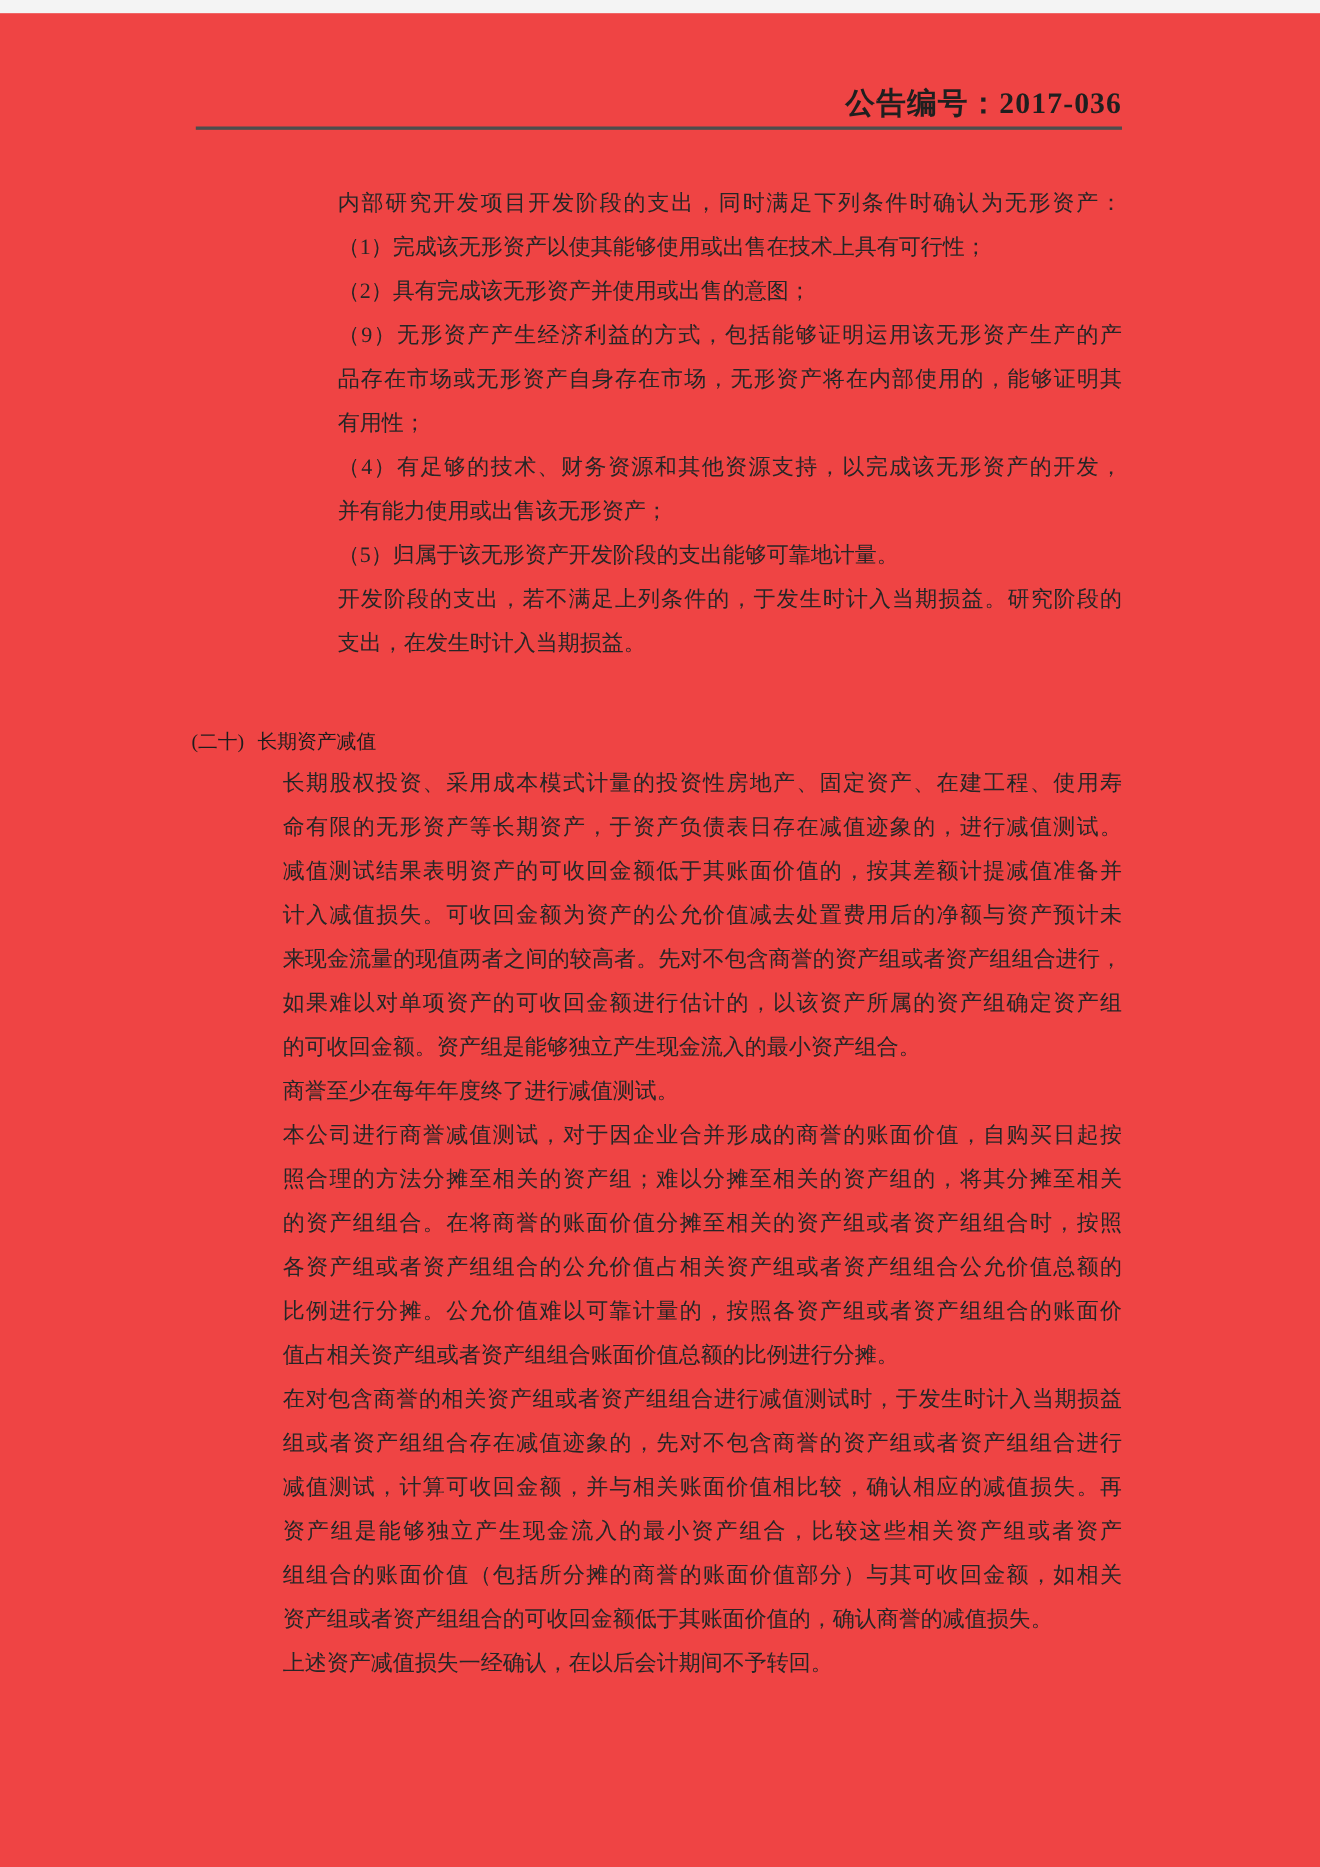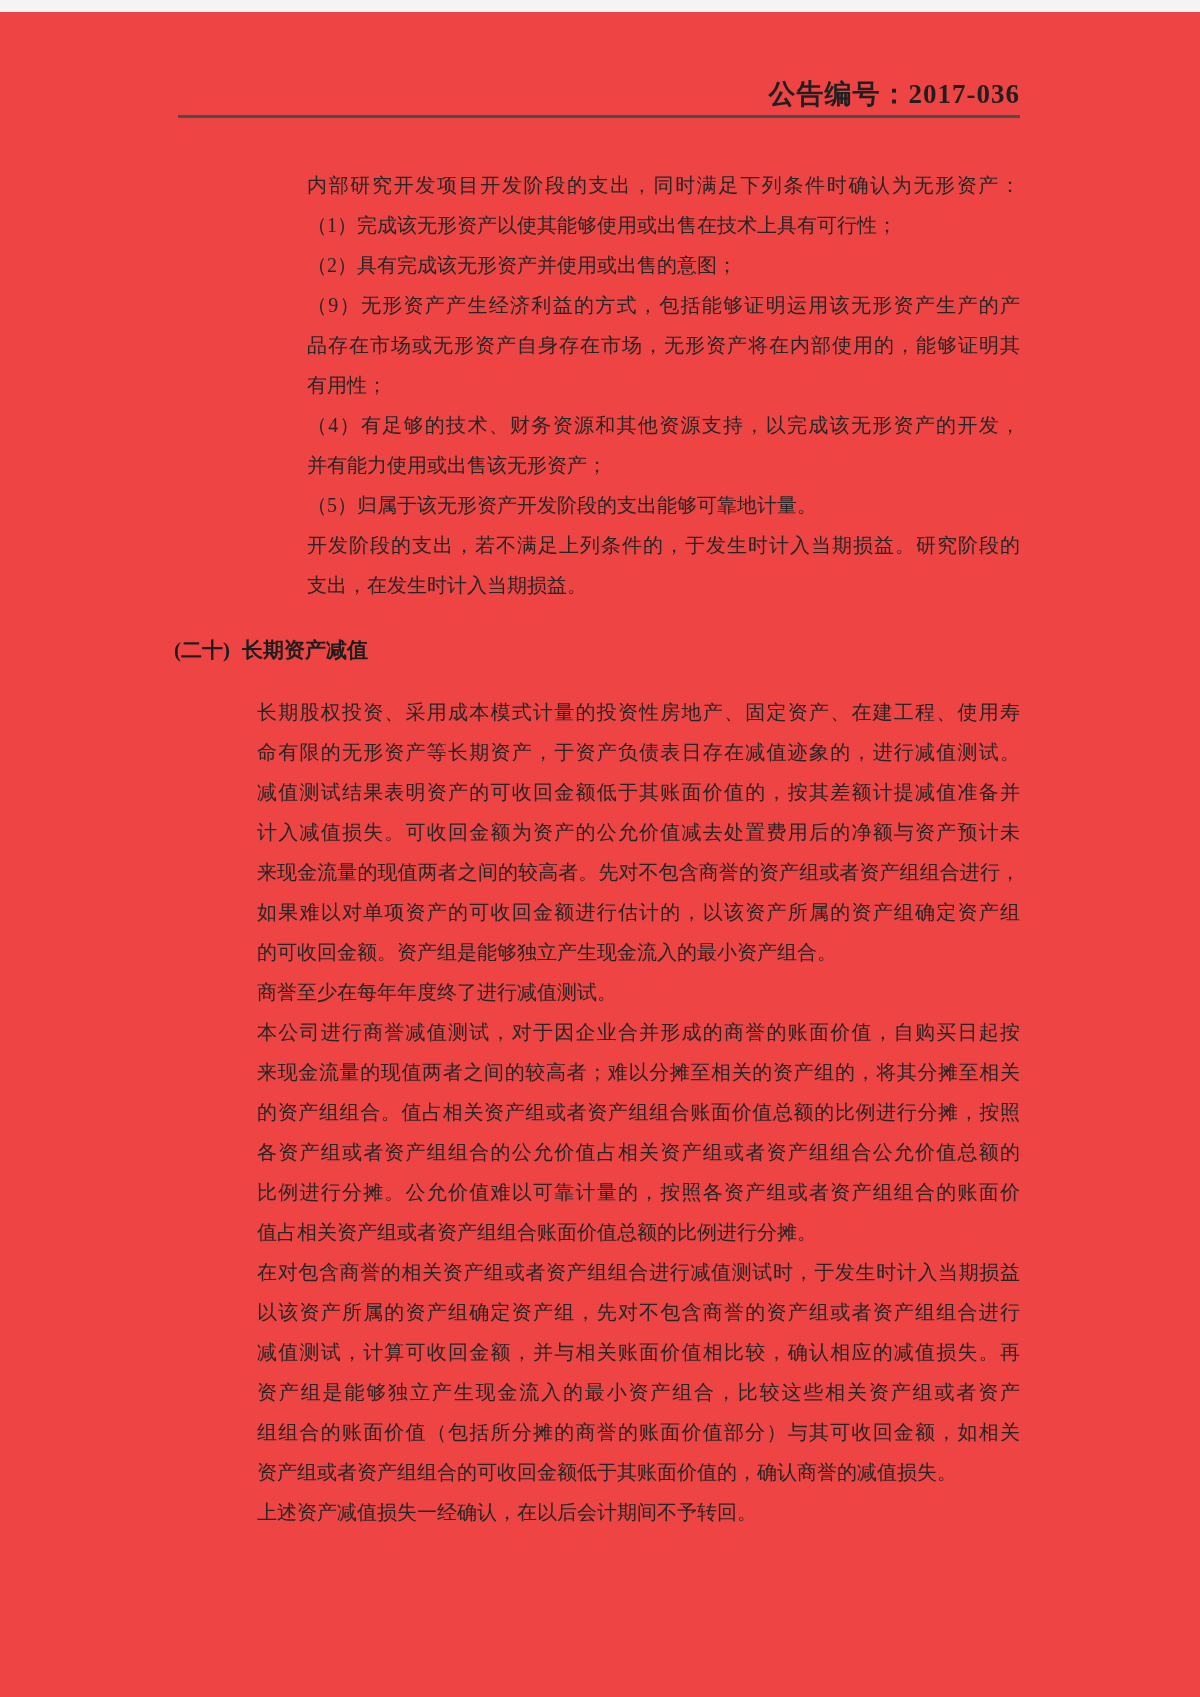--- a/index.html
+++ b/index.html
@@ -25,23 +25,23 @@
   }
   .header-rule{
     position:absolute;left:178px;top:103px;
     width:842px;height:3px;
     background:#4d4d4d;
   }
   .sec-intangible{
     position:absolute;left:307px;top:153px;width:713px;
   }
   .sec-heading{
-    position:absolute;left:174px;top:618px;
+    position:absolute;left:174px;top:642px;
     height:40px;line-height:40px;
-    font-size:21px;font-weight:700;color:#1d1d1d;
+    font-size:18px;font-weight:400;color:#1d1d1d;
     white-space:nowrap;
   }
   .sec-heading .num{margin-right:12px;}
   .sec-impairment{
     position:absolute;left:257px;top:680px;width:763px;
   }
   .line{
     height:40px;line-height:40px;
     font-size:20px;
     white-space:nowrap;
@@ -86,27 +86,27 @@
   <div class="sec-impairment">
     <div class="line fill">长期股权投资、采用成本模式计量的投资性房地产、固定资产、在建工程、使用寿</div>
     <div class="line fill">命有限的无形资产等长期资产，于资产负债表日存在减值迹象的，进行减值测试。</div>
     <div class="line fill">减值测试结果表明资产的可收回金额低于其账面价值的，按其差额计提减值准备并</div>
     <div class="line fill">计入减值损失。可收回金额为资产的公允价值减去处置费用后的净额与资产预计未</div>
     <div class="line fill">来现金流量的现值两者之间的较高者。先对不包含商誉的资产组或者资产组组合进行，</div>
     <div class="line fill">如果难以对单项资产的可收回金额进行估计的，以该资产所属的资产组确定资产组</div>
     <div class="line">的可收回金额。资产组是能够独立产生现金流入的最小资产组合。</div>
     <div class="line">商誉至少在每年年度终了进行减值测试。</div>
     <div class="line fill">本公司进行商誉减值测试，对于因企业合并形成的商誉的账面价值，自购买日起按</div>
-    <div class="line fill">来现金流量的现值两者之间的较高者；难以分摊至相关的资产组的，将其分摊至相关</div>
-    <div class="line fill">的资产组组合。值占相关资产组或者资产组组合账面价值总额的比例进行分摊，按照</div>
+    <div class="line fill">照合理的方法分摊至相关的资产组；难以分摊至相关的资产组的，将其分摊至相关</div>
+    <div class="line fill">的资产组组合。在将商誉的账面价值分摊至相关的资产组或者资产组组合时，按照</div>
     <div class="line fill">各资产组或者资产组组合的公允价值占相关资产组或者资产组组合公允价值总额的</div>
     <div class="line fill">比例进行分摊。公允价值难以可靠计量的，按照各资产组或者资产组组合的账面价</div>
     <div class="line">值占相关资产组或者资产组组合账面价值总额的比例进行分摊。</div>
     <div class="line fill">在对包含商誉的相关资产组或者资产组组合进行减值测试时，于发生时计入当期损益</div>
-    <div class="line fill">以该资产所属的资产组确定资产组，先对不包含商誉的资产组或者资产组组合进行</div>
+    <div class="line fill">组或者资产组组合存在减值迹象的，先对不包含商誉的资产组或者资产组组合进行</div>
     <div class="line fill">减值测试，计算可收回金额，并与相关账面价值相比较，确认相应的减值损失。再</div>
     <div class="line fill">资产组是能够独立产生现金流入的最小资产组合，比较这些相关资产组或者资产</div>
     <div class="line fill">组组合的账面价值（包括所分摊的商誉的账面价值部分）与其可收回金额，如相关</div>
     <div class="line">资产组或者资产组组合的可收回金额低于其账面价值的，确认商誉的减值损失。</div>
     <div class="line">上述资产减值损失一经确认，在以后会计期间不予转回。</div>
   </div>
 
   <div class="scan-edge"></div>
 </div>
 

